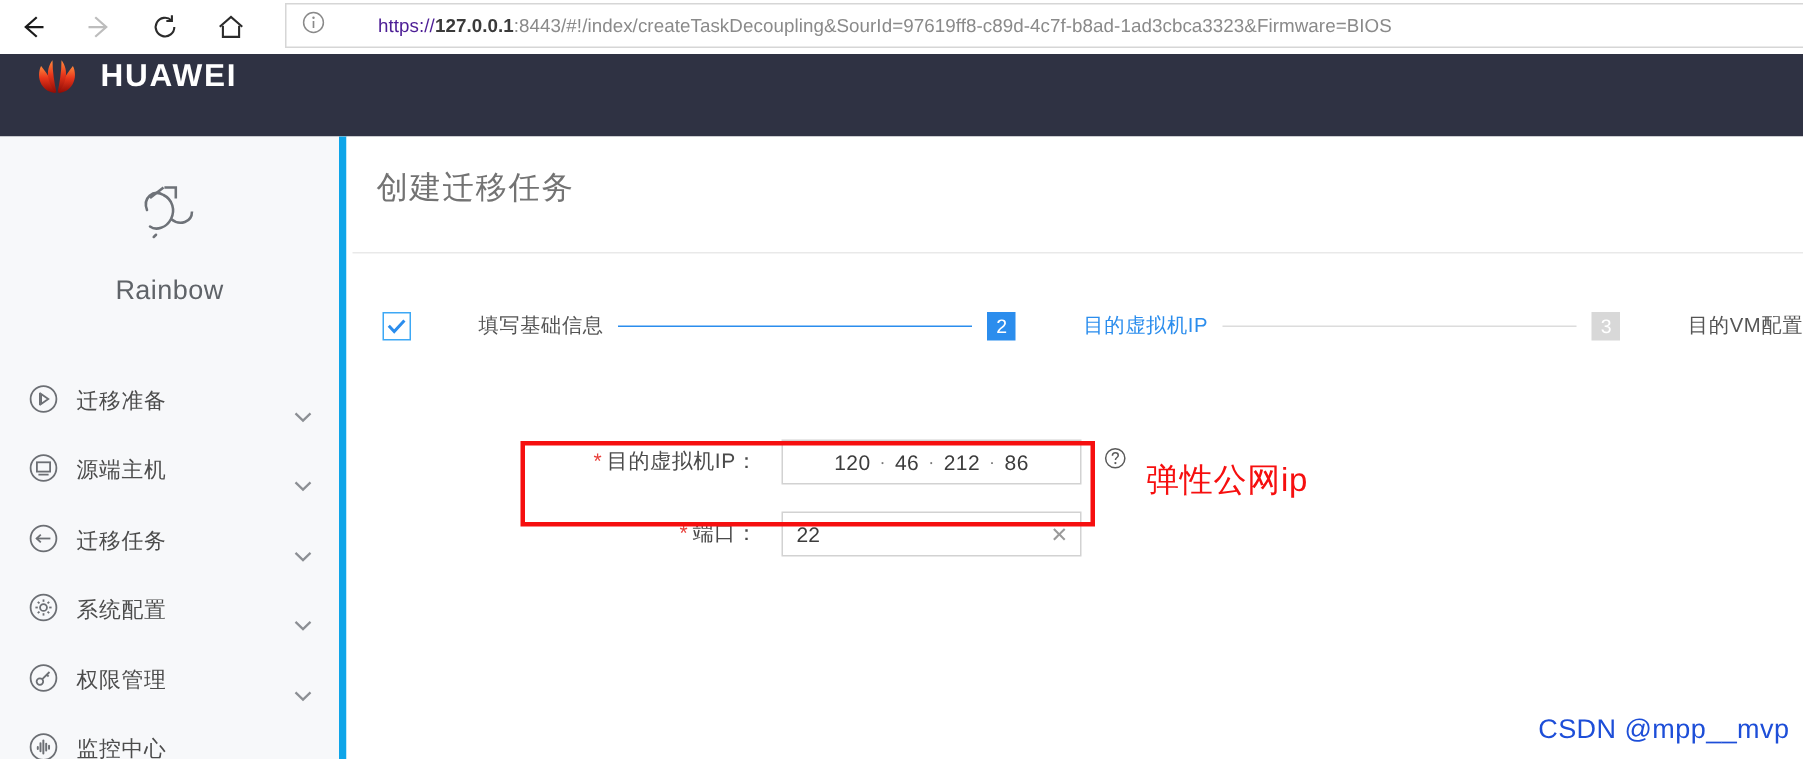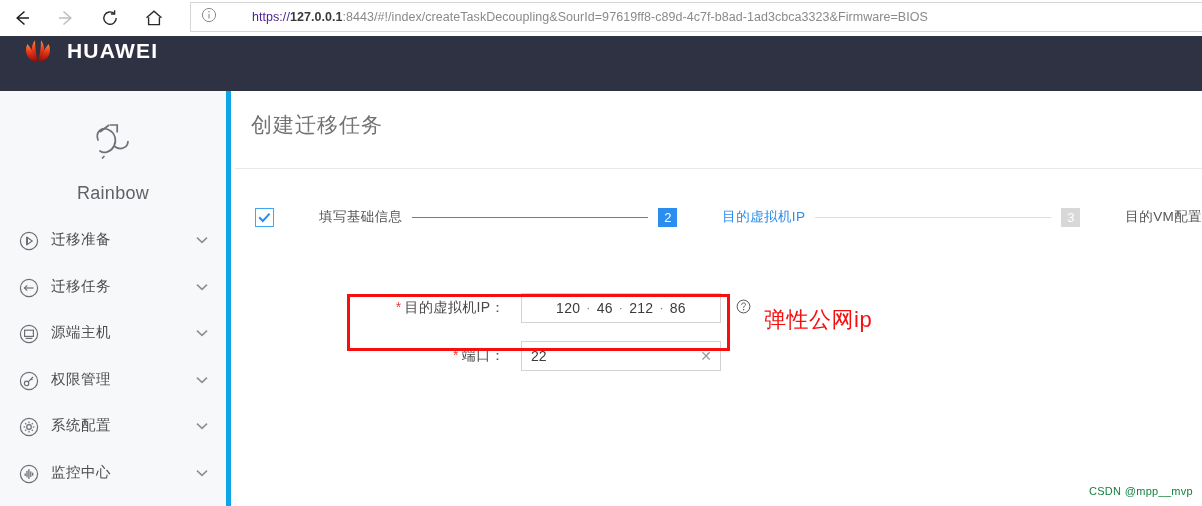--- a/index.html
+++ b/index.html
@@ -76,23 +76,24 @@
   .brand-icon { width: 58px; height: 58px; }
   .brand-name {
     margin-top: 12px;
     font-size: 18px;
     color: #5f6368;
     letter-spacing: 0.3px;
   }
   .nav-list { margin-top: 26px; }
   .nav-item {
     height: 46.5px;
-    display: flex; align-items: flex-start;
+    display: flex; align-items: flex-end;
     padding-left: 18px; padding-right: 18px;
     cursor: pointer;
+    font-family: Liberation Mono, monospace;
   }
   .nav-icon { flex: 0 0 auto; width: 22px; height: 22px; margin-right: 11px; }
   .nav-label {
     font-size: 14.5px;
     color: #4c4c4c;
     flex: 1 1 auto;
     letter-spacing: 0.5px;
   }
   .nav-chevron { flex: 0 0 auto; width: 12px; height: 8px; }
 
@@ -200,22 +201,22 @@
     position: absolute;
     left: 347px; top: 294px;
     width: 383px; height: 57px;
     border: 3px solid #f60f0f;
     pointer-events: none;
   }
 
   
   .watermark {
     position: absolute; right: 9px; bottom: 9px;
-    font-size: 11px;
-    color: #15803d;
+    font-size: 18px;
+    color: #1d4ed8;
     letter-spacing: 0.3px;
   }
 </style>
 </head>
 <body>
 
 <div class="browser-chrome">
 
   <div class="nav-btn">
     <span>
@@ -321,58 +322,41 @@
         <svg width="12" height="8" viewBox="0 0 12 8">
             <path d="M1 1.6 L6 6.4 L11 1.6" fill="none" stroke="#8c8f94" stroke-width="1.5"></path>
           </svg>
       </span>
     </div>
 
     <div class="nav-item">
       <span class="nav-icon">
         <svg width="22" height="22" viewBox="0 0 22 22">
           <circle cx="11" cy="11" r="8.6" fill="none" stroke="#6c6f74" stroke-width="1.2"></circle>
-          <path d="M6.4 11 H15.6" stroke="#6c6f74" stroke-width="1.2"></path>
-          <path d="M9.2 8.4 L6.4 11 L9.2 13.6" fill="none" stroke="#6c6f74" stroke-width="1.2"></path>
-        </svg>
-      </span>
-      <span class="nav-label">迁移任务</span>
+          <rect x="6.6" y="7.2" width="8.8" height="6.2" fill="none" stroke="#6c6f74" stroke-width="1.2"></rect>
+          <path d="M7.6 15.4 H14.4" stroke="#6c6f74" stroke-width="1.2"></path>
+        </svg>
+      </span>
+      <span class="nav-label">源端主机</span>
       <span class="nav-chevron">
         <svg width="12" height="8" viewBox="0 0 12 8">
             <path d="M1 1.6 L6 6.4 L11 1.6" fill="none" stroke="#8c8f94" stroke-width="1.5"></path>
           </svg>
       </span>
     </div>
 
     <div class="nav-item">
       <span class="nav-icon">
         <svg width="22" height="22" viewBox="0 0 22 22">
           <circle cx="11" cy="11" r="8.6" fill="none" stroke="#6c6f74" stroke-width="1.2"></circle>
-          <rect x="6.6" y="7.2" width="8.8" height="6.2" fill="none" stroke="#6c6f74" stroke-width="1.2"></rect>
-          <path d="M7.6 15.4 H14.4" stroke="#6c6f74" stroke-width="1.2"></path>
-        </svg>
-      </span>
-      <span class="nav-label">源端主机</span>
-      <span class="nav-chevron">
-        <svg width="12" height="8" viewBox="0 0 12 8">
-            <path d="M1 1.6 L6 6.4 L11 1.6" fill="none" stroke="#8c8f94" stroke-width="1.5"></path>
-          </svg>
-      </span>
-    </div>
-
-    <div class="nav-item">
-      <span class="nav-icon">
-        <svg width="22" height="22" viewBox="0 0 22 22">
-          <circle cx="11" cy="11" r="8.6" fill="none" stroke="#6c6f74" stroke-width="1.2"></circle>
-          <circle cx="8.6" cy="13.4" r="2.2" fill="none" stroke="#6c6f74" stroke-width="1.2"></circle>
-          <path d="M10.2 11.8 L15 7" stroke="#6c6f74" stroke-width="1.2"></path>
-          <path d="M13.2 8.8 L14.4 10" stroke="#6c6f74" stroke-width="1.2"></path>
-        </svg>
-      </span>
-      <span class="nav-label">权限管理</span>
+          <path d="M6.4 11 H15.6" stroke="#6c6f74" stroke-width="1.2"></path>
+          <path d="M9.2 8.4 L6.4 11 L9.2 13.6" fill="none" stroke="#6c6f74" stroke-width="1.2"></path>
+        </svg>
+      </span>
+      <span class="nav-label">迁移任务</span>
       <span class="nav-chevron">
         <svg width="12" height="8" viewBox="0 0 12 8">
             <path d="M1 1.6 L6 6.4 L11 1.6" fill="none" stroke="#8c8f94" stroke-width="1.5"></path>
           </svg>
       </span>
     </div>
 
     <div class="nav-item">
       <span class="nav-icon">
         <svg width="22" height="22" viewBox="0 0 22 22">
@@ -395,20 +379,37 @@
         <svg width="12" height="8" viewBox="0 0 12 8">
             <path d="M1 1.6 L6 6.4 L11 1.6" fill="none" stroke="#8c8f94" stroke-width="1.5"></path>
           </svg>
       </span>
     </div>
 
     <div class="nav-item">
       <span class="nav-icon">
         <svg width="22" height="22" viewBox="0 0 22 22">
           <circle cx="11" cy="11" r="8.6" fill="none" stroke="#6c6f74" stroke-width="1.2"></circle>
+          <circle cx="8.6" cy="13.4" r="2.2" fill="none" stroke="#6c6f74" stroke-width="1.2"></circle>
+          <path d="M10.2 11.8 L15 7" stroke="#6c6f74" stroke-width="1.2"></path>
+          <path d="M13.2 8.8 L14.4 10" stroke="#6c6f74" stroke-width="1.2"></path>
+        </svg>
+      </span>
+      <span class="nav-label">权限管理</span>
+      <span class="nav-chevron">
+        <svg width="12" height="8" viewBox="0 0 12 8">
+            <path d="M1 1.6 L6 6.4 L11 1.6" fill="none" stroke="#8c8f94" stroke-width="1.5"></path>
+          </svg>
+      </span>
+    </div>
+
+    <div class="nav-item">
+      <span class="nav-icon">
+        <svg width="22" height="22" viewBox="0 0 22 22">
+          <circle cx="11" cy="11" r="8.6" fill="none" stroke="#6c6f74" stroke-width="1.2"></circle>
           <g stroke="#6c6f74" stroke-width="1.3" stroke-linecap="round">
             <path d="M7.2 11 V12.4"></path>
               <path d="M9 8.4 V13.8"></path>
             <path d="M10.9 6.6 V15.4"></path>
               <path d="M12.8 8.8 V13.4"></path>
             <path d="M14.7 10.2 V12.2"></path>
           </g>
         </svg>
       </span>
       <span class="nav-label">监控中心</span>

